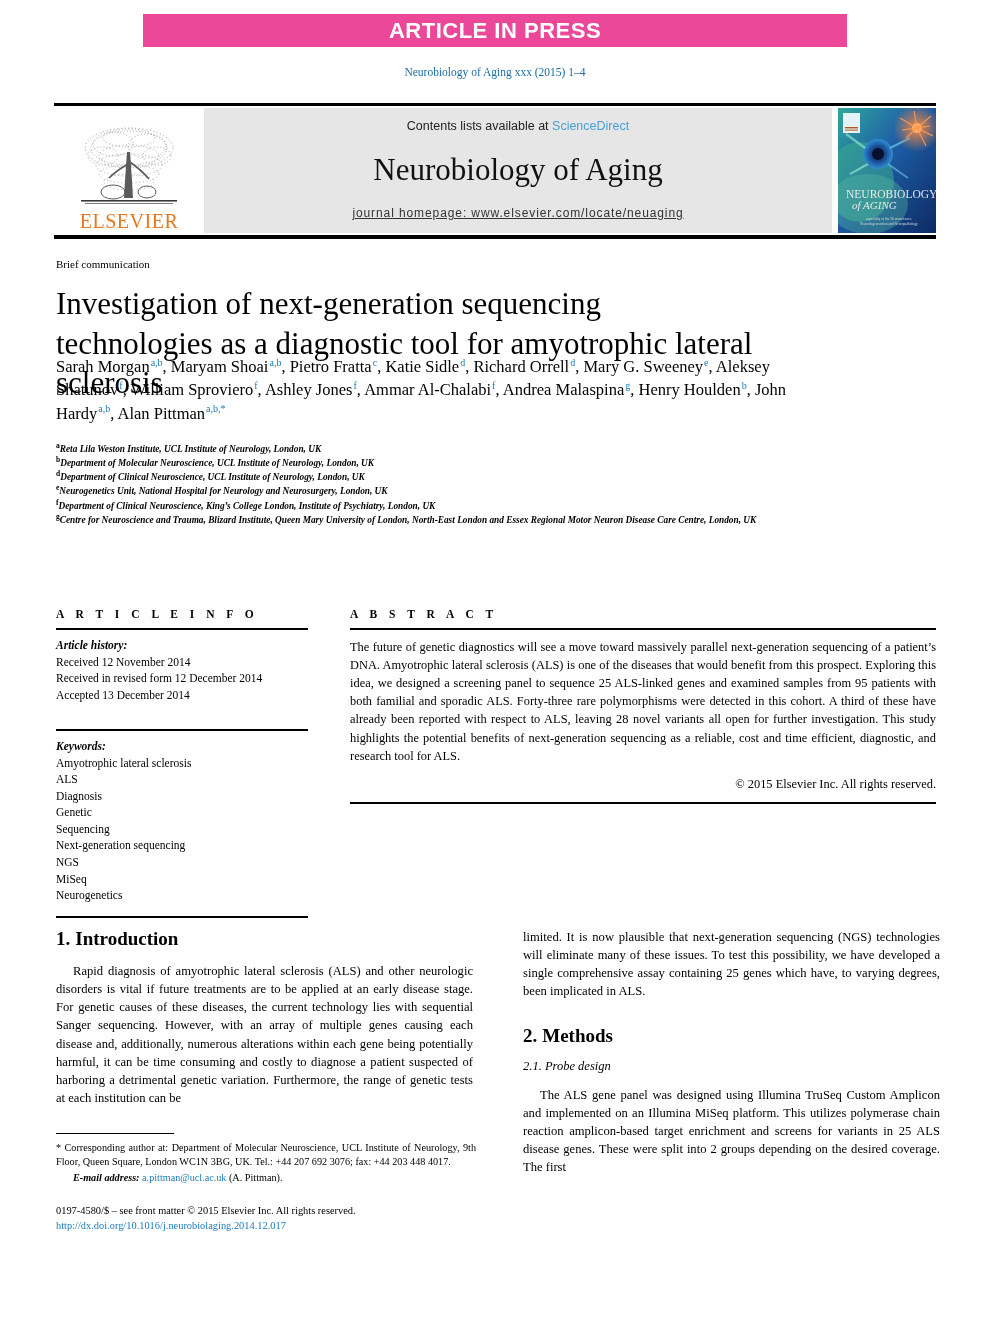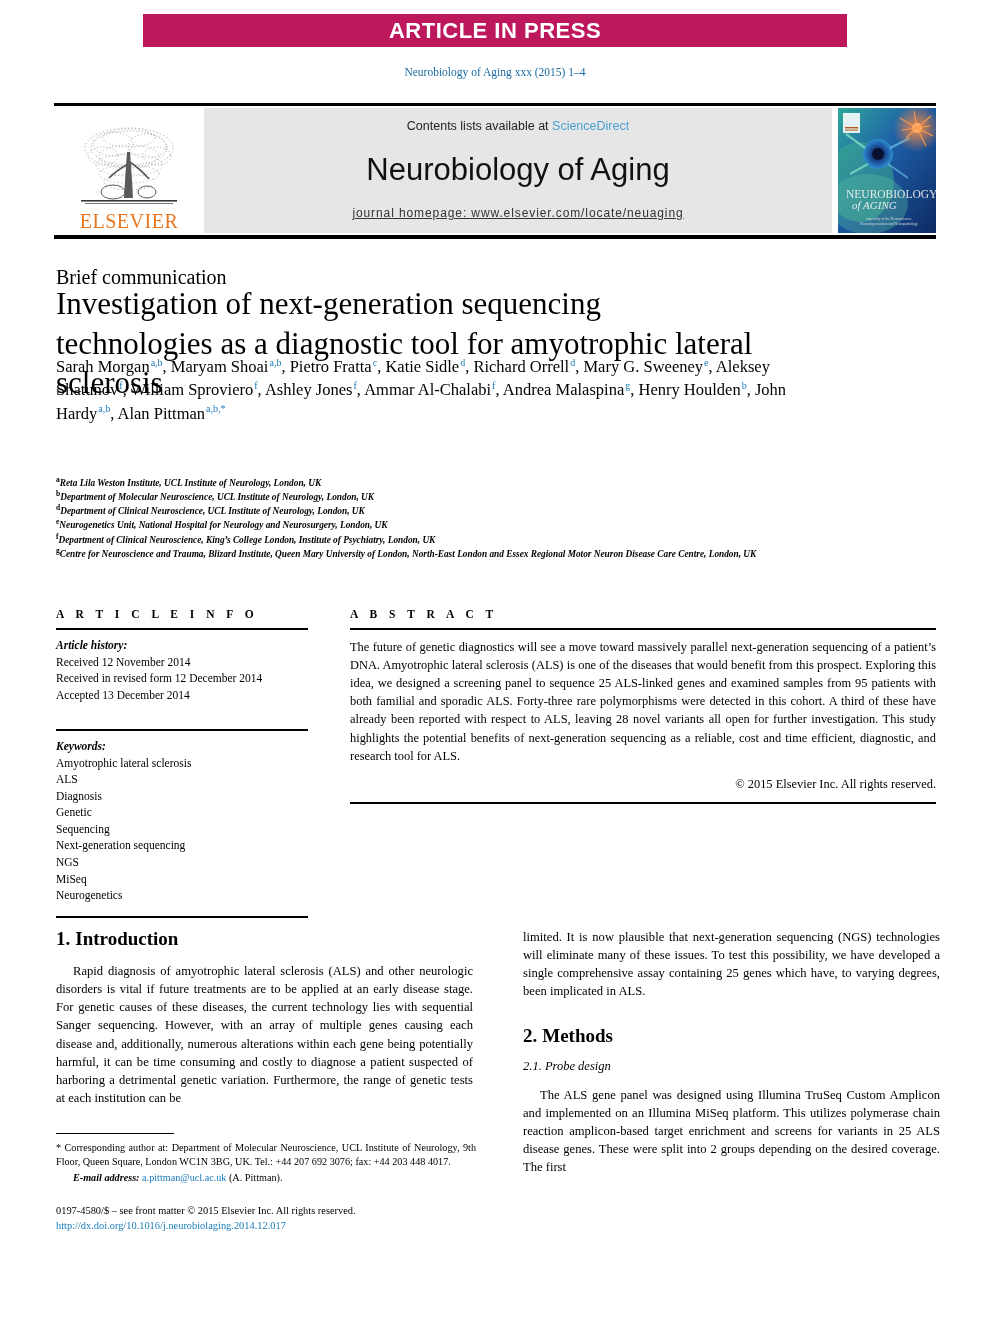--- a/index.html
+++ b/index.html
@@ -23,21 +23,21 @@
     box-sizing: border-box;
   }
 
   
   .aip-banner {
     position: absolute;
     left: 143px;
     top: 14px;
     width: 704px;
     height: 33px;
-    background: #be185d;
+    background: #ec4899;
     display: flex;
     align-items: center;
     justify-content: center;
   }
   .aip-banner .aip-text {
     font-family: "Liberation Sans", "DejaVu Sans", sans-serif;
     font-weight: bold;
     font-size: 22px;
     letter-spacing: 0.5px;
     color: #ffffff;
@@ -120,21 +120,21 @@
   }
   .contents-line {
     font-family: "Liberation Sans", "DejaVu Sans", sans-serif;
     font-size: 12.5px;
     color: #222;
   }
   .contents-line .sd-link {
     color: #4a9fd4;
   }
   .journal-title {
-    font-family: Liberation Sans, sans-serif;
+    font-family: Liberation Serif, serif;
     font-size: 31px;
     color: #111;
     line-height: 1;
   }
   .homepage-line {
     font-family: "Liberation Sans", "DejaVu Sans", sans-serif;
     font-size: 12px;
     letter-spacing: 0.9px;
     color: #333;
     text-decoration: underline;
@@ -147,22 +147,22 @@
     position: relative;
     overflow: hidden;
     background: #fef9c3;
   }
   .cover-thumb svg { display: block; }
 
   
   .article-type {
     position: absolute;
     left: 56px;
-    top: 266px;
-    font-size: 20px;
+    top: 258px;
+    font-size: 11px;
     color: #000;
   }
 
   
   .article-title {
     position: absolute;
     left: 56px;
     top: 284px;
     width: 700px;
     font-size: 31px;
@@ -187,21 +187,21 @@
     font-size: 10px;
     vertical-align: super;
     line-height: 0;
     padding-left: 1px;
   }
 
   
   .affiliations {
     position: absolute;
     left: 56px;
-    top: 476px;
+    top: 442px;
     width: 860px;
     font-size: 9.3px;
     line-height: 1.52;
     font-style: italic;
     font-weight: bold;
     color: #000;
   }
   .affiliations .aff-line { white-space: normal; }
   .affiliations sup {
     font-style: normal;

